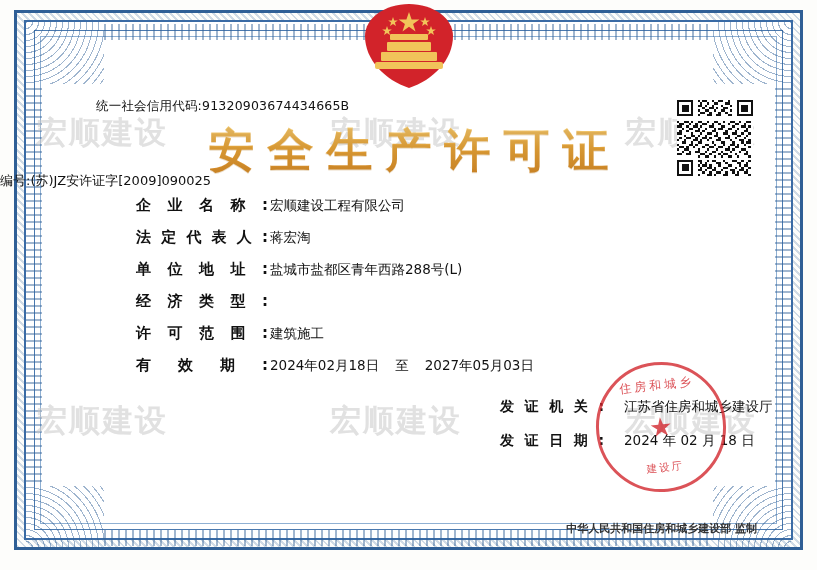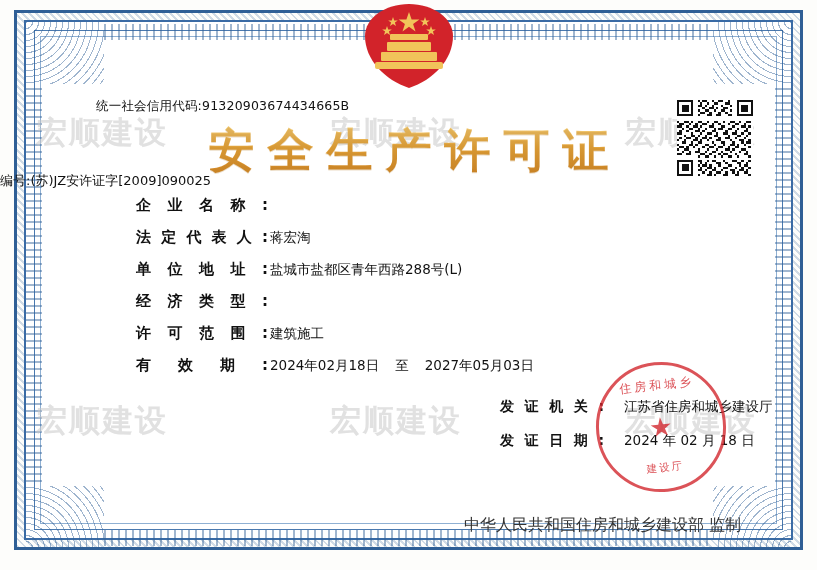--- a/index.html
+++ b/index.html
@@ -251,25 +251,26 @@
     left: 0; right: 0; bottom: 14px;
     text-align: center;
     font-size: 10.5px;
     color: #d2232a;
     letter-spacing: 2px;
     font-family: "DejaVu Sans", sans-serif;
   }
 
   .footer-note {
     position: absolute;
-    right: 76px; bottom: 34px;
-    font-size: 16px;
+    right: 60px; bottom: 34px;
+    font-size: 11px;
     color: #333;
     font-family: "DejaVu Sans", sans-serif;
     z-index: 7;
+    font-weight: bold;
   }
 </style>
 </head>
 <body>
 
 <div id="certificate">
 
   <div class="frame-outer"></div>
   <div class="frame-mid"></div>
   <div class="frame-inner"></div>
@@ -555,20 +556,21 @@
   <div class="fields">
 
     <div class="field-row">
       <div class="field-label">
         <span>企</span>
         <span>业</span>
         <span>名</span>
         <span>称</span>
         <span>:</span>
       </div>
+      <div class="field-value">宏顺建设工程有限公司</div>
     </div>
 
     <div class="field-row">
       <div class="field-label">
         <span>法</span>
         <span>定</span>
         <span>代</span>
         <span>表</span>
         <span>人</span>
         <span>:</span>

